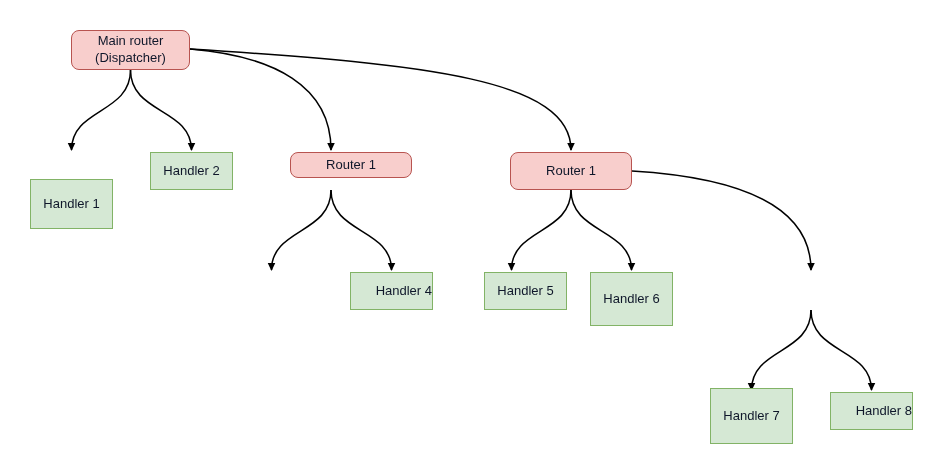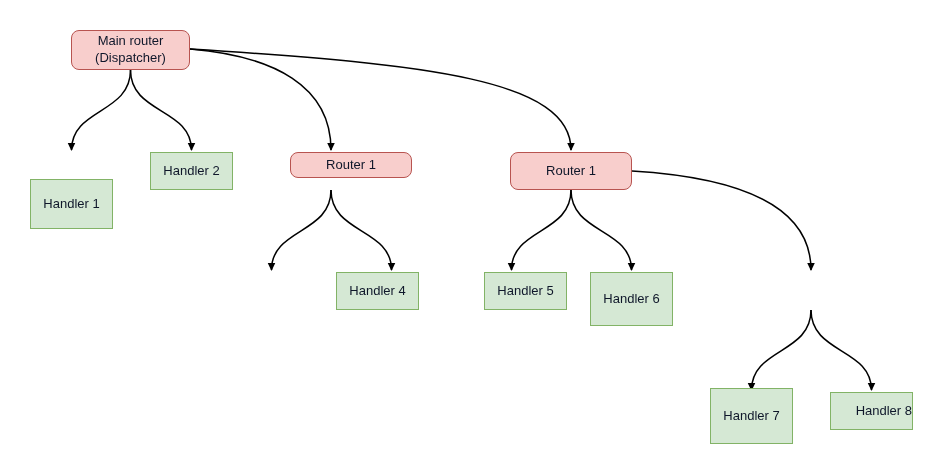--- a/index.html
+++ b/index.html
@@ -44,21 +44,21 @@
     background: #d5e8d4;
     border: 1px solid #82b366;
   }
   
   #n-main { left: 71px;  top: 30px;  width: 119px; height: 40px; }
   #n-h1   { left: 30px;  top: 152px; width: 83px;  height: 50px; margin-top: 27px; }
   #n-h2   { left: 150px; top: 152px; width: 83px;  height: 38px; }
   #n-r1   { left: 270px; top: 152px; width: 122px; height: 26px; margin-left: 20px; }
   #n-r2   { left: 510px; top: 152px; width: 122px; height: 38px; }
   #n-h3   { left: 230px; top: 272px; width: 83px;  height: 38px; }
-  #n-h4   { left: 336px; top: 272px; width: 83px;  height: 38px; }
+  #n-h4   { left: 350px; top: 272px; width: 83px;  height: 38px; align-items: flex-end; }
   #n-h5   { left: 470px; top: 272px; width: 83px;  height: 38px; margin-left: 14px; }
   #n-h6   { left: 590px; top: 272px; width: 83px;  height: 54px; }
   #n-r3   { left: 750px; top: 272px; width: 122px; height: 38px; }
   #n-h7   { left: 710px; top: 388px; width: 83px;  height: 56px; }
   #n-h8   { left: 830px; top: 392px; width: 83px;  height: 38px; align-items: flex-end; }
   .edge {
     stroke: #000000;
     stroke-width: 1.5;
     fill: none;
   }

